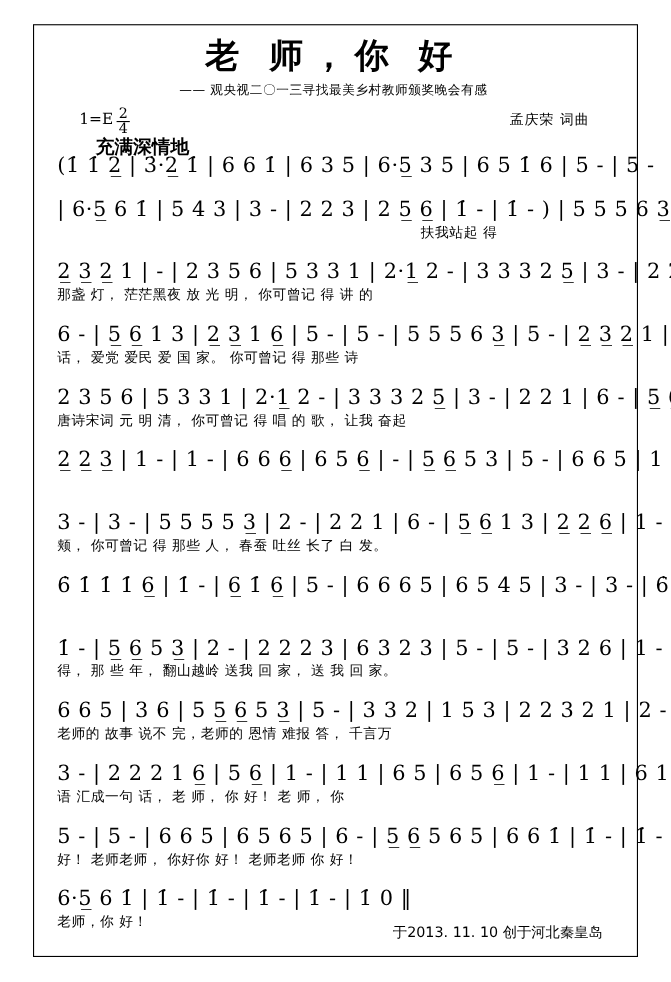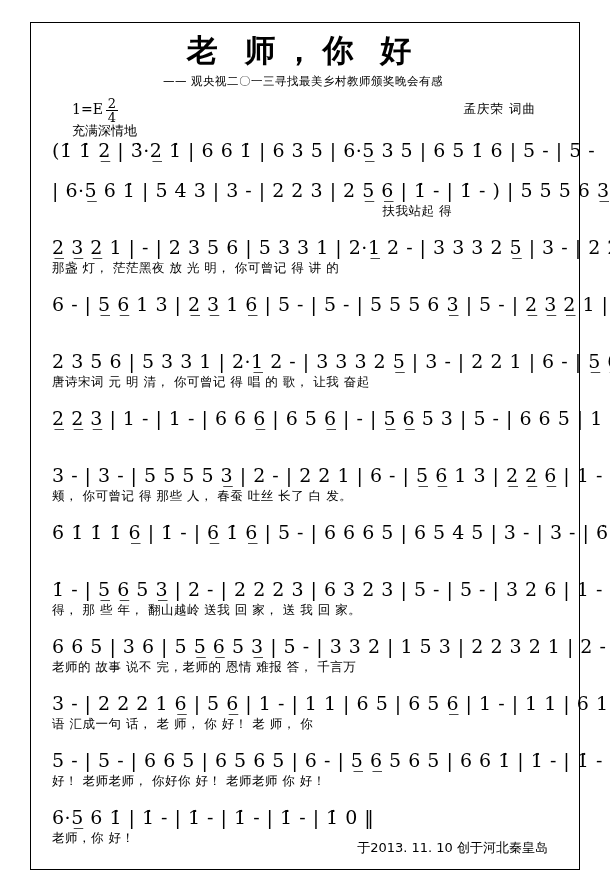--- a/index.html
+++ b/index.html
@@ -69,23 +69,24 @@
   .keyblock .frac .den { display: block; padding: 0 2px;}
   .composer {
     position: absolute;
     right: 70px;
     top: 101px;
     font-size: 12.5px;
     letter-spacing: 1px;
   }
   .mood {
     position: absolute;
-    left: 72px;
+    left: 87px;
     top: 122px;
-    font-size: 13px;
+    font-size: 17px;
+    font-weight: bold;
   }
 
   
   .row {
     position: absolute;
     left: 52px;
     width: 510px;
     font-family: "DejaVu Serif", "Liberation Serif", serif;
   }
   .notes {
@@ -138,20 +139,21 @@
     <div class="lyrics" style="text-align:right; padding-right:110px;">扶我站起  得</div>
   </div>
 
   <div class="row" style="top:237px;">
     <div class="notes">2̲ 3̲ 2̲ 1 | - | 2 3 5 6 | 5 3  3 1 | 2·1̲ 2 - | 3 3 3 2 5̲ | 3 - | 2 2 1</div>
     <div class="lyrics">那盏  灯， 茫茫黑夜 放 光 明，  你可曾记  得 讲 的</div>
   </div>
 
   <div class="row" style="top:294px;">
     <div class="notes">6 - | 5̲ 6̲  1 3 | 2̲ 3̲  1 6̲ | 5 - | 5 - | 5 5 5  6 3̲ | 5 - | 2̲ 3̲ 2̲ 1 | -</div>
+    <div class="lyrics">话，  爱党 爱民 爱 国 家。  你可曾记 得 那些  诗</div>
   </div>
 
   <div class="row" style="top:351px;">
     <div class="notes">2 3 5 6 | 5 3  3 1 | 2·1̲ 2 - | 3 3 3 2 5̲ | 3 - | 2 2 1 | 6 - | 5̲ 6̲  1 3</div>
     <div class="lyrics">唐诗宋词 元 明 清， 你可曾记 得  唱 的 歌， 让我 奋起</div>
   </div>
 
   <div class="row" style="top:408px;">
     <div class="notes">2̲ 2̲ 3̲ | 1 - | 1 - | 6 6 6̲ | 6 5 6̲ | - | 5̲ 6̲  5 3 | 5 - | 6 6 5 | 1 1 5</div>
   </div>

